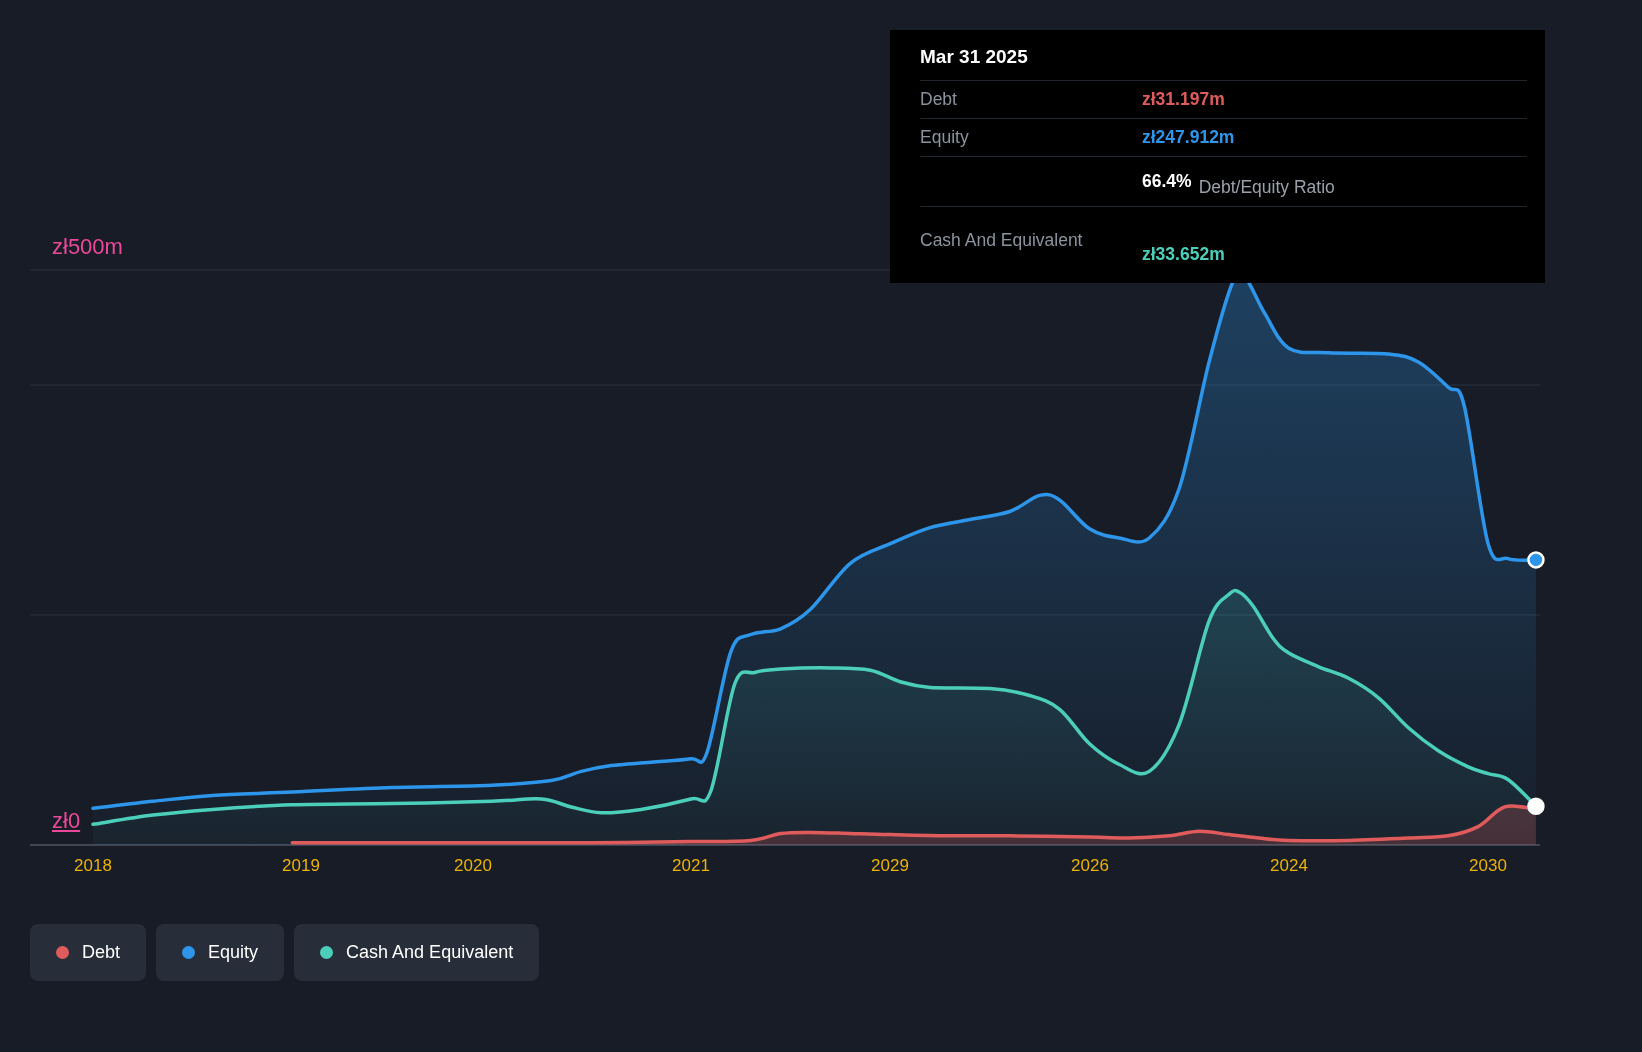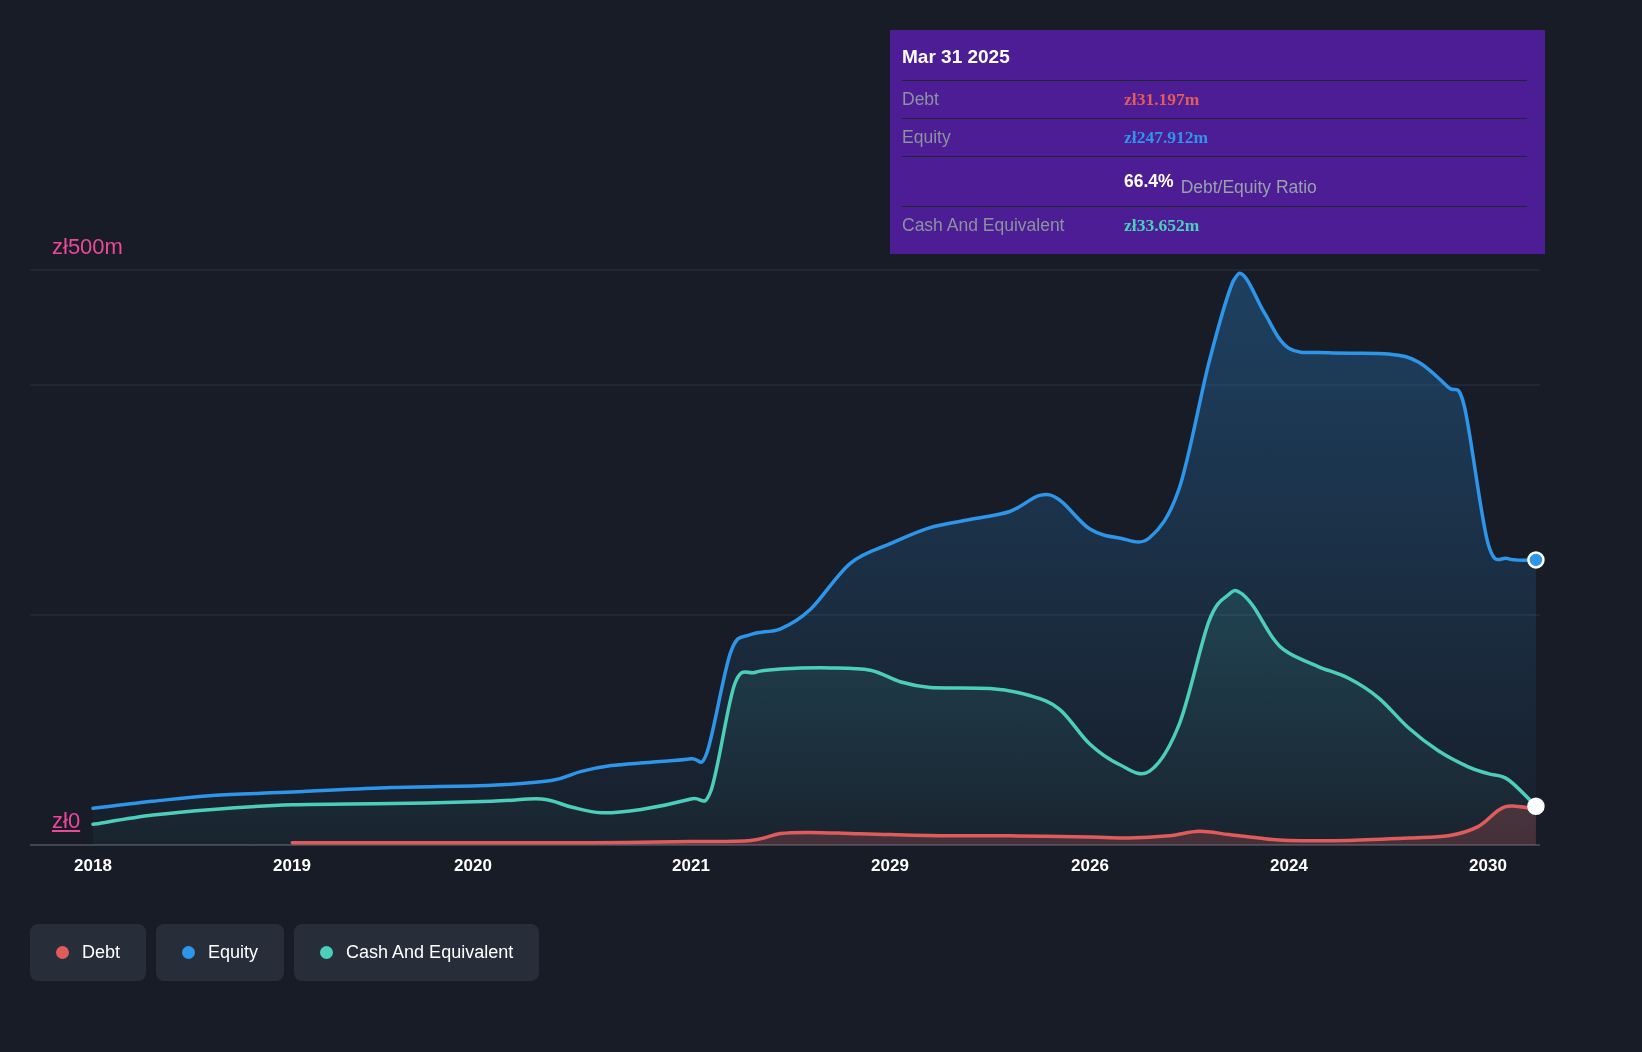--- a/index.html
+++ b/index.html
@@ -2,28 +2,28 @@
 <html><head>
 <meta charset="utf-8">
 <style>
   html,body{margin:0;padding:0;background:#171C26;}
   body{width:1642px;height:1052px;font-family:"Liberation Sans",sans-serif;color:#fff;overflow:hidden;}
   .stage{position:relative;width:1642px;height:1052px;}
   #chart-svg{position:absolute;left:0;top:0;}
   .y-label{position:absolute;left:52px;font-size:22px;color:#ec4899;}
   .y-top{top:234px;}
   .y-zero{top:808px;text-decoration:underline;}
-  .x-tick{position:absolute;top:856px;transform:translateX(-50%);font-size:17px;color:#ffffff;font-weight:bold;}
+  .x-tick{position:absolute;top:856px;transform:translateX(-50%);font-size:17px;color:#eab308;}
   
   .tooltip{position:absolute;left:890px;top:30px;width:655px;box-sizing:border-box;
-           background:#4c1d95;padding:14px 18px 10px 12px;}
+           background:#000000;padding:14px 18px 10px 30px;}
   .tt-title{font-size:19px;font-weight:700;padding:2px 0 12px 0;color:#FFFFFF;}
   .tt-row{display:flex;align-items:center;border-top:1px solid #20262E;padding:8px 0;font-size:17.5px;}
   .tt-label{width:222px;flex-shrink:0;color:#8B939E;}
-  .tt-value{font-weight:600;font-family:Liberation Serif, serif;}
+  .tt-value{font-weight:600;}
   .tt-ratio-value{font-weight:700;color:#FFFFFF;}
   .tt-ratio-label{color:#9AA1AB;margin-left:7px;font-weight:500;margin-top:12px;}
   
   .legend{position:absolute;left:30px;top:924px;display:flex;gap:10px;}
   .pill{display:flex;align-items:center;gap:13px;background:#272E39;border-radius:8px;
         padding:0 26px;height:57px;font-size:18px;color:#FFFFFF;cursor:pointer;}
   .dot{width:13px;height:13px;border-radius:50%;flex-shrink:0;}
 </style>
 </head>
 <body>
@@ -56,21 +56,21 @@
       <path d="M93.0,824.3C103.0,822.8,132.9,817.6,152.8,815.1C172.7,812.6,189.3,811.1,212.6,809.4C235.8,807.6,262.4,805.7,292.3,804.8C322.2,803.8,358.7,804.2,392.0,803.6C425.2,803.0,466.7,802.1,491.6,801.3C516.5,800.5,528.1,798.0,541.4,799.0C554.7,800.0,561.4,804.8,571.3,807.0C581.3,809.3,589.6,812.4,601.2,812.8C612.8,813.2,626.1,811.6,641.1,809.4C656.0,807.1,679.3,802.1,690.9,799.0C702.5,795.9,703.5,810.1,710.8,791.0C718.1,771.8,727.4,703.7,734.7,684.0C742.1,664.3,747.0,675.0,754.7,672.5C762.3,670.0,768.0,669.8,780.6,669.0C793.2,668.3,815.5,667.7,830.4,667.9C845.4,668.1,858.6,667.9,870.3,670.2C881.9,672.5,890.2,678.8,900.2,681.7C910.1,684.6,915.1,686.3,930.1,687.5C945.0,688.6,973.2,687.3,989.9,688.6C1006.5,689.9,1018.1,692.0,1029.7,695.5C1041.3,699.0,1049.6,701.3,1059.6,709.3C1069.6,717.3,1079.5,734.6,1089.5,743.8C1099.5,753.0,1109.4,759.9,1119.4,764.5C1129.4,769.1,1139.3,778.1,1149.3,771.4C1159.3,764.7,1169.2,749.4,1179.2,724.3C1189.2,699.1,1200.8,642.4,1209.1,620.8C1217.4,599.1,1224.0,599.1,1229.0,594.3C1234.0,589.5,1235.0,590.1,1239.0,592.0C1243.0,593.9,1247.3,598.1,1252.9,605.8C1258.6,613.5,1266.9,630.1,1272.9,638.0C1278.8,645.9,1281.2,648.2,1288.8,653.0C1296.4,657.7,1308.7,662.5,1318.7,666.8C1328.7,671.0,1338.6,673.1,1348.6,678.3C1358.6,683.4,1368.5,689.6,1378.5,697.8C1388.5,706.0,1398.4,718.9,1408.4,727.7C1418.3,736.5,1428.3,744.2,1438.3,750.7C1448.2,757.2,1459.9,763.0,1468.2,766.8C1476.5,770.6,1481.5,771.6,1488.1,773.7C1494.7,775.8,1500.1,774.0,1508.0,779.5C1516.0,784.9,1531.3,801.8,1535.9,806.2" fill="none" stroke="#4CCFBA" stroke-width="3.5" stroke-linejoin="round" stroke-linecap="round"></path>
       <path d="M292.3,842.7C308.9,842.7,358.7,842.7,392.0,842.7C425.2,842.7,458.4,842.7,491.6,842.7C524.8,842.7,558.0,842.9,591.3,842.7C624.5,842.5,664.3,841.9,690.9,841.5C717.5,841.2,735.7,841.7,750.7,840.4C765.6,839.1,770.6,834.8,780.6,833.5C790.6,832.2,798.9,832.4,810.5,832.4C822.1,832.4,837.1,833.1,850.3,833.5C863.6,833.9,873.6,834.3,890.2,834.6C906.8,835.0,930.1,835.6,950.0,835.8C969.9,836.0,986.5,835.6,1009.8,835.8C1033.0,836.0,1069.6,836.6,1089.5,837.0C1109.4,837.3,1116.1,838.3,1129.4,838.1C1142.6,837.9,1157.6,836.9,1169.2,835.8C1180.8,834.6,1189.1,831.4,1199.1,831.2C1209.1,831.0,1219.0,833.5,1229.0,834.6C1239.0,835.8,1248.9,837.1,1258.9,838.1C1268.9,839.1,1273.9,840.0,1288.8,840.4C1303.7,840.8,1328.7,840.8,1348.6,840.4C1368.5,840.0,1391.8,838.9,1408.4,838.1C1425.0,837.3,1436.6,837.7,1448.2,835.8C1459.9,833.9,1469.8,830.8,1478.1,826.6C1486.4,822.4,1492.4,814.0,1498.1,810.5C1503.7,807.0,1505.7,806.1,1512.0,805.9C1518.3,805.7,1531.9,808.6,1535.9,809.1" fill="none" stroke="#E05C5C" stroke-width="3.5" stroke-linejoin="round" stroke-linecap="round"></path>
       <circle cx="1535.9320000000018" cy="559.915" r="7.5" fill="#2E96EA" stroke="#FFFFFF" stroke-width="2.5"></circle>
       <circle cx="1535.9320000000018" cy="806.245" r="7.5" fill="#FFFFFF" stroke="#FFFFFF" stroke-width="2.5"></circle>
     </svg>
 
   <div class="y-label y-top">zł500m</div>
   <div class="y-label y-zero">zł0</div>
 
   <span class="x-tick" style="left:93px">2018</span>
-  <span class="x-tick" style="left:292px">2019</span>
+  <span class="x-tick" style="left:301px">2019</span>
   <span class="x-tick" style="left:473px">2020</span>
   <span class="x-tick" style="left:691px">2021</span>
   <span class="x-tick" style="left:890px">2029</span>
   <span class="x-tick" style="left:1090px">2026</span>
   <span class="x-tick" style="left:1289px">2024</span>
   <span class="x-tick" style="left:1488px">2030</span>
 
   <div class="tooltip">
     <div class="tt-title">Mar 31 2025</div>
     <div class="tt-row">
@@ -81,21 +81,21 @@
       <span class="tt-label">Equity</span>
       <span class="tt-value" style="color: rgb(46, 150, 234);">zł247.912m</span>
     </div>
     <div class="tt-row">
       <span class="tt-label"></span>
       <span class="tt-ratio-value">66.4%</span>
       <span class="tt-ratio-label">Debt/Equity Ratio</span>
     </div>
     <div class="tt-row">
       <span class="tt-label">Cash And Equivalent</span>
-      <span class="tt-value" style="color: rgb(76, 207, 186);">zł33.652m</span>
+      <span class="tt-value" style="color: rgb(76, 207, 186); margin-top: 29px;">zł33.652m</span>
     </div>
   </div>
 
   <div class="legend">
     <div class="pill">
       <span class="dot" style="background-color: rgb(224, 92, 92);"></span>
       <span>Debt</span>
     </div>
     <div class="pill">
       <span class="dot" style="background-color: rgb(46, 150, 234);"></span>

